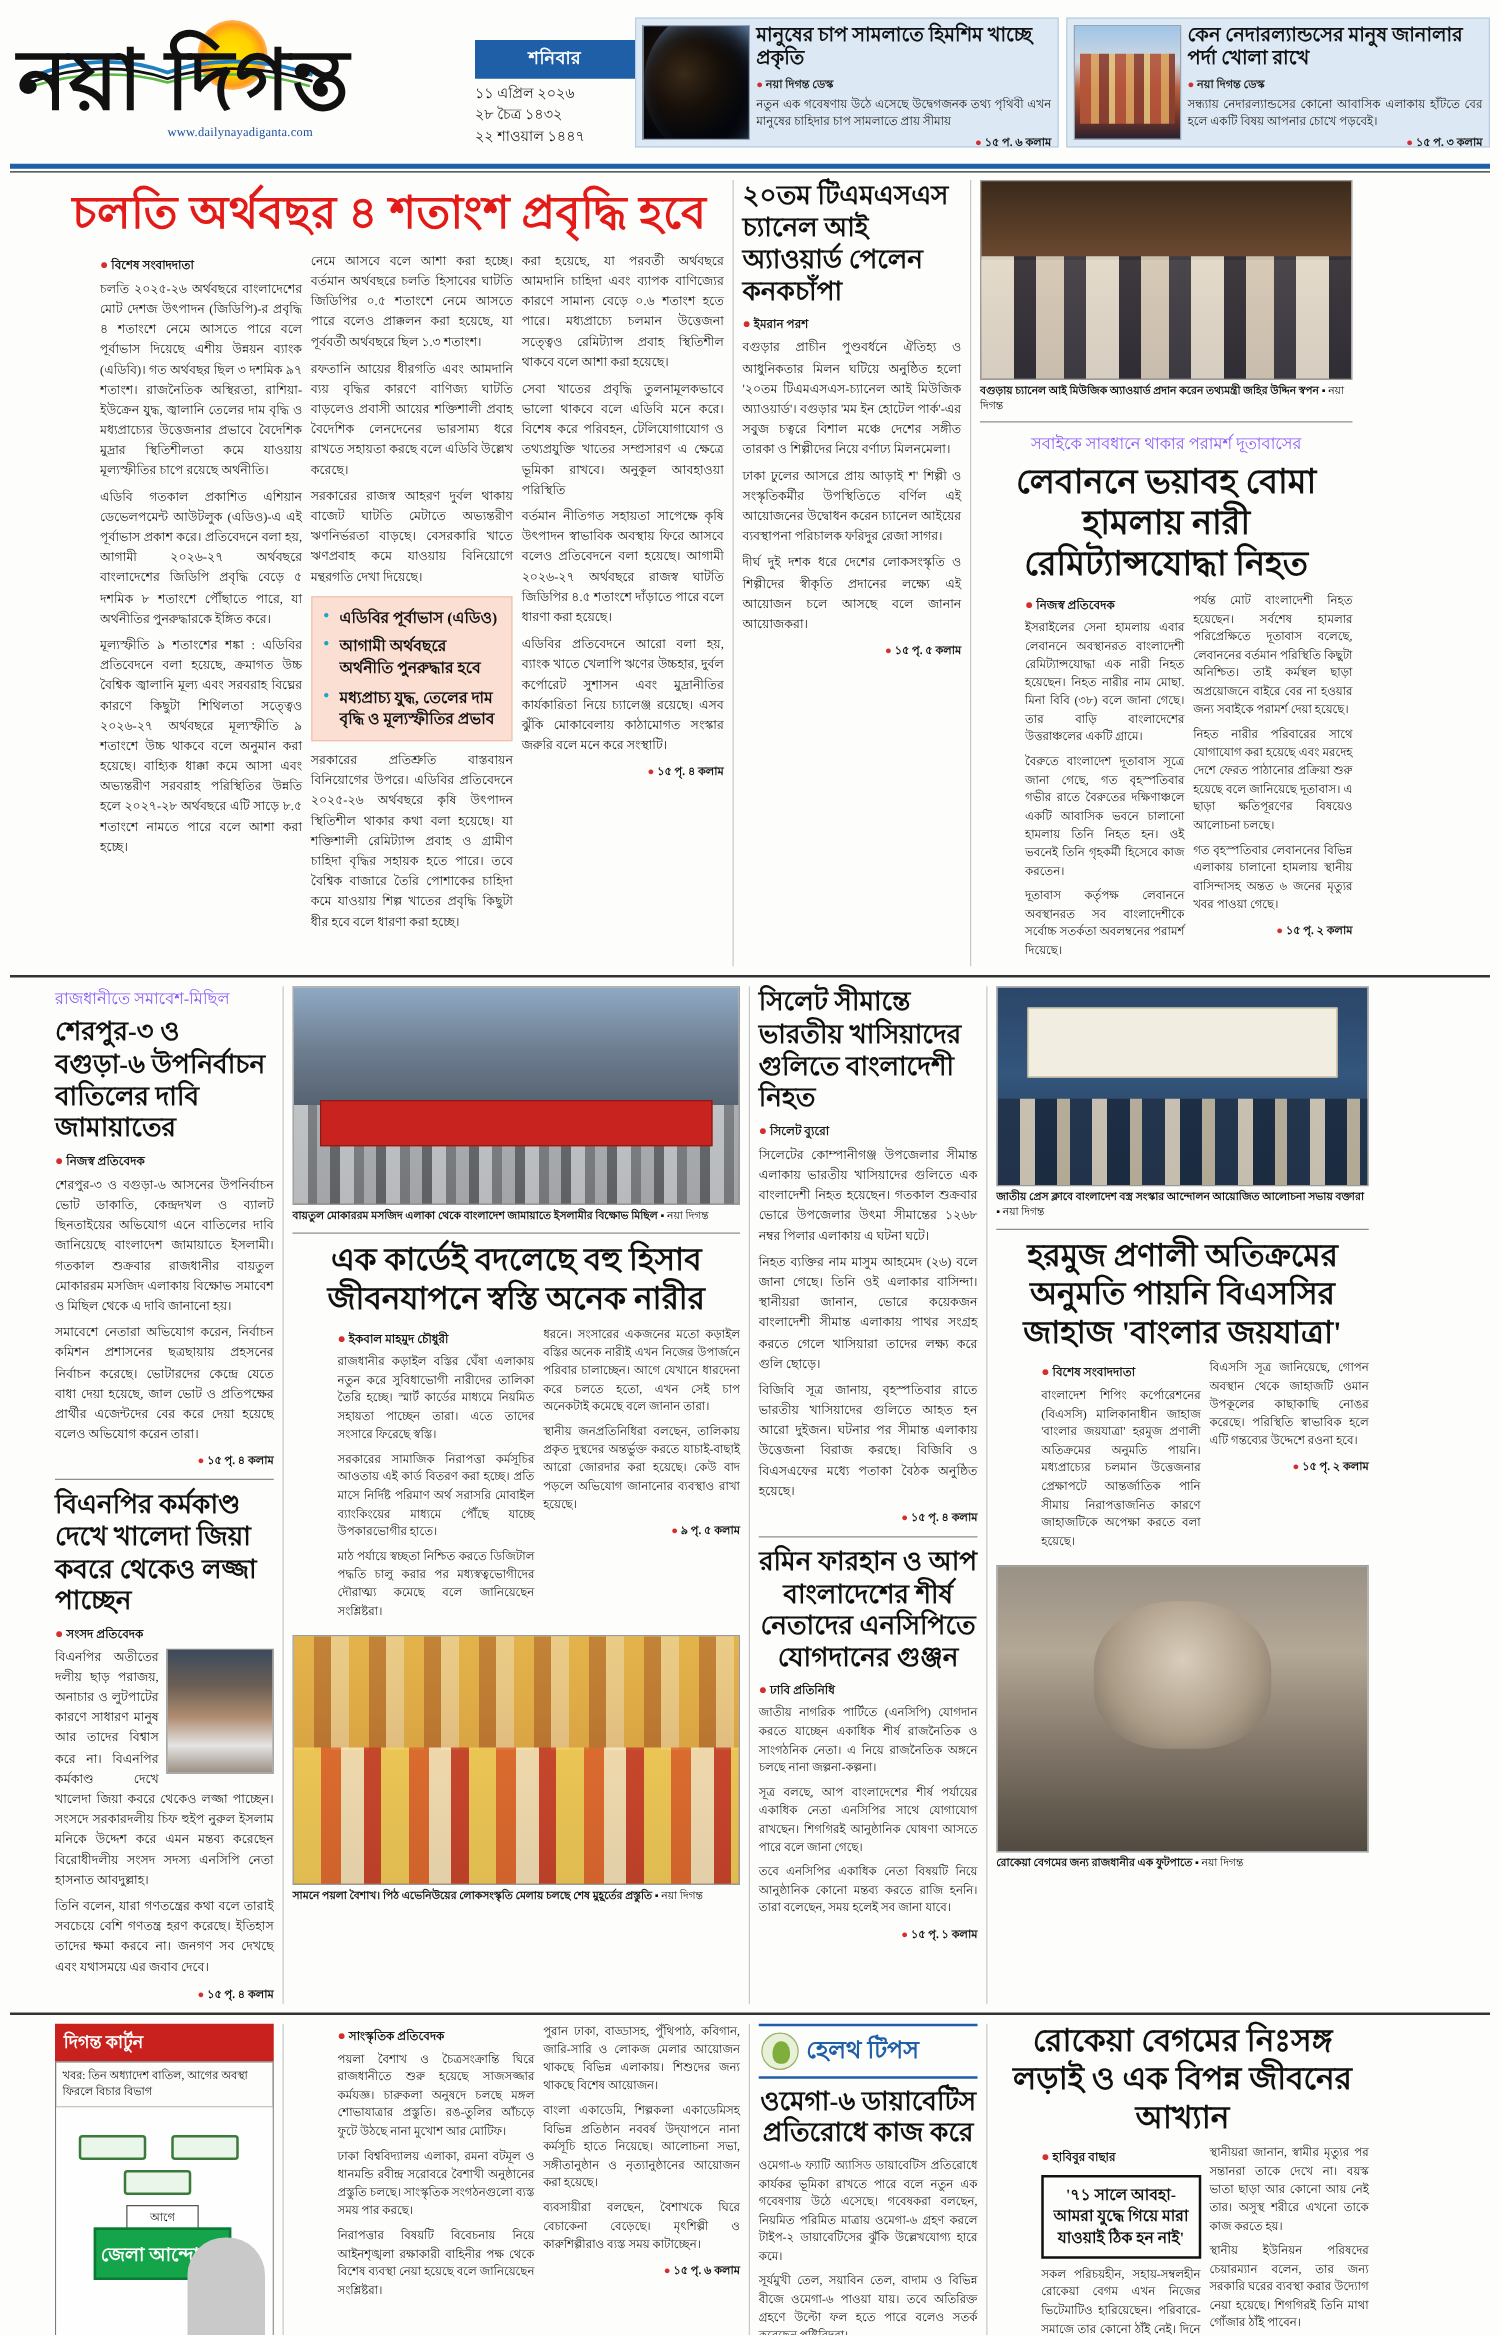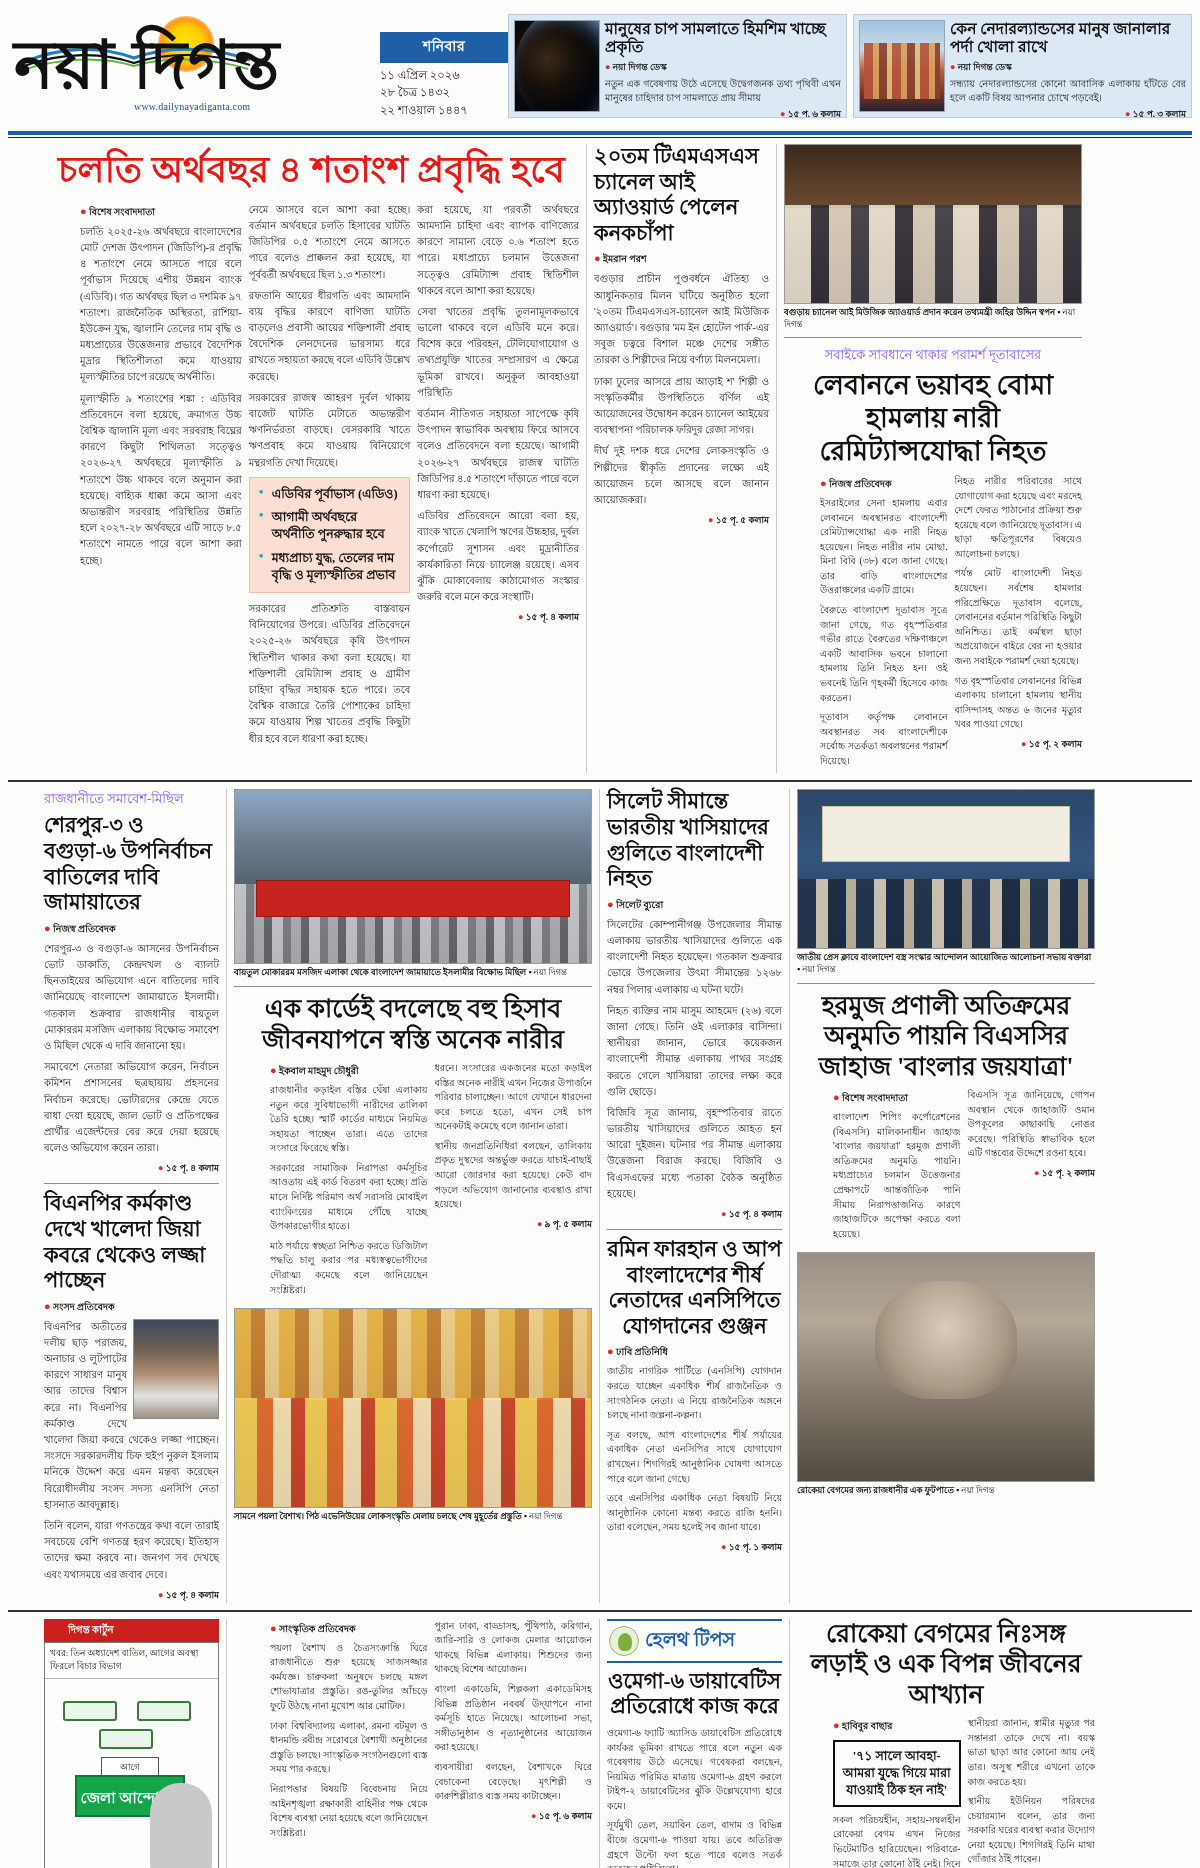--- a/index.html
+++ b/index.html
@@ -135,21 +135,21 @@
 
   .ph-woman { height:230px; background:linear-gradient(180deg,#9a9186 0%,#b3a795 30%,#7e7366 66%,#514a40 100%); }
   .ph-woman:after { content:""; position:absolute; left:26%; top:12%; width:48%; height:52%;
     background:radial-gradient(circle at 50% 40%, #d9cdbb 0%, #a99a86 60%, #6f6558 100%); border-radius:46% 46% 40% 40%; }
 
   .ph-portrait { width:86px; height:100px; float:right; margin:0 0 4px 6px;
     background:linear-gradient(180deg,#3c4a5c 0%,#6d6054 30%,#b08d72 55%,#e4e4e4 78%,#9c8f82 100%);
     border:1px solid #8a8a8a; }
 
   
-  .cart-head { background:#c9221e; color:#fff; font-size:10px; font-weight:700; padding:3px 24px; }
+  .cart-head { background:#c9221e; color:#fff; font-size:14px; font-weight:700; padding:3px 7px; }
   .cart-box { border:1px solid #7a7a7a; }
   .cart-note { font-size:9px; line-height:1.5; padding:4px 5px; border-bottom:1px solid #b5b5b5; }
   .cart-art { height:200px; position:relative; background:#fefefe; }
   .cart-art .roll { position:absolute; width:54px; height:20px; border:2px solid #3b7a3b; border-radius:3px; background:#eaf6ea; }
   .cart-art .green-sign { position:absolute; left:30px; top:96px; width:110px; height:42px; background:#14a44a; border:2px solid #0c7a36; }
   .cart-art .green-sign span { display:block; color:#fff; font-size:15px; font-weight:700; text-align:center; line-height:42px; }
   .cart-art .tag { position:absolute; left:56px; top:78px; width:58px; height:34px; background:#fff; border:1px solid #555;
       font-size:9px; text-align:center; line-height:18px; }
   .cart-art .ghost { position:absolute; right:6px; bottom:4px; width:62px; height:92px;
       background:#c9c9c9; border-radius:30px 30px 10px 10px; }
@@ -234,20 +234,21 @@
 
     <div style="width:535px;">
       <h1 class="lead">চলতি অর্থবছর ৪ শতাংশ প্রবৃদ্ধি হবে</h1>
       <div class="grid">
         <div class="col c1">
           <div class="byline">
             <span class="dot">●</span>
             <span>বিশেষ সংবাদদাতা</span>
           </div>
           <p class="body">চলতি ২০২৫-২৬ অর্থবছরে বাংলাদেশের মোট দেশজ উৎপাদন (জিডিপি)-র প্রবৃদ্ধি ৪ শতাংশে নেমে আসতে পারে বলে পূর্বাভাস দিয়েছে এশীয় উন্নয়ন ব্যাংক (এডিবি)। গত অর্থবছর ছিল ৩ দশমিক ৯৭ শতাংশ। রাজনৈতিক অস্থিরতা, রাশিয়া-ইউক্রেন যুদ্ধ, জ্বালানি তেলের দাম বৃদ্ধি ও মধ্যপ্রাচ্যের উত্তেজনার প্রভাবে বৈদেশিক মুদ্রার স্থিতিশীলতা কমে যাওয়ায় মূল্যস্ফীতির চাপে রয়েছে অর্থনীতি।</p>
+          <p class="body">এডিবি গতকাল প্রকাশিত এশিয়ান ডেভেলপমেন্ট আউটলুক (এডিও)-এ এই পূর্বাভাস প্রকাশ করে। প্রতিবেদনে বলা হয়, আগামী ২০২৬-২৭ অর্থবছরে বাংলাদেশের জিডিপি প্রবৃদ্ধি বেড়ে ৫ দশমিক ৮ শতাংশে পৌঁছাতে পারে, যা অর্থনীতির পুনরুদ্ধারকে ইঙ্গিত করে।</p>
           <p class="body">মূল্যস্ফীতি ৯ শতাংশের শঙ্কা : এডিবির প্রতিবেদনে বলা হয়েছে, ক্রমাগত উচ্চ বৈশ্বিক জ্বালানি মূল্য এবং সরবরাহ বিঘ্নের কারণে কিছুটা শিথিলতা সত্ত্বেও ২০২৬-২৭ অর্থবছরে মূল্যস্ফীতি ৯ শতাংশে উচ্চ থাকবে বলে অনুমান করা হয়েছে। বাহ্যিক ধাক্কা কমে আসা এবং অভ্যন্তরীণ সরবরাহ পরিস্থিতির উন্নতি হলে ২০২৭-২৮ অর্থবছরে এটি সাড়ে ৮.৫ শতাংশে নামতে পারে বলে আশা করা হচ্ছে।</p>
         </div>
         <div class="col c2">
           <p class="body">নেমে আসবে বলে আশা করা হচ্ছে। বর্তমান অর্থবছরে চলতি হিসাবের ঘাটতি জিডিপির ০.৫ শতাংশে নেমে আসতে পারে বলেও প্রাক্কলন করা হয়েছে, যা পূর্ববর্তী অর্থবছরে ছিল ১.৩ শতাংশ।</p>
           <p class="body">রফতানি আয়ের ধীরগতি এবং আমদানি ব্যয় বৃদ্ধির কারণে বাণিজ্য ঘাটতি বাড়লেও প্রবাসী আয়ের শক্তিশালী প্রবাহ বৈদেশিক লেনদেনের ভারসাম্য ধরে রাখতে সহায়তা করছে বলে এডিবি উল্লেখ করেছে।</p>
           <p class="body">সরকারের রাজস্ব আহরণ দুর্বল থাকায় বাজেট ঘাটতি মেটাতে অভ্যন্তরীণ ঋণনির্ভরতা বাড়ছে। বেসরকারি খাতে ঋণপ্রবাহ কমে যাওয়ায় বিনিয়োগে মন্থরগতি দেখা দিয়েছে।</p>
           <ul class="callout">
             <li>এডিবির পূর্বাভাস (এডিও)</li>
             <li>আগামী অর্থবছরে অর্থনীতি পুনরুদ্ধার হবে</li>
             <li>মধ্যপ্রাচ্য যুদ্ধ, তেলের দাম বৃদ্ধি ও মূল্যস্ফীতির প্রভাব</li>
@@ -299,22 +300,22 @@
         <div class="col" style="width:145px">
           <div class="byline">
             <span class="dot">●</span>
             <span>নিজস্ব প্রতিবেদক</span>
           </div>
           <p class="body sm">ইসরাইলের সেনা হামলায় এবার লেবাননে অবস্থানরত বাংলাদেশী রেমিট্যান্সযোদ্ধা এক নারী নিহত হয়েছেন। নিহত নারীর নাম মোছা. মিনা বিবি (৩৮) বলে জানা গেছে। তার বাড়ি বাংলাদেশের উত্তরাঞ্চলের একটি গ্রামে।</p>
           <p class="body sm">বৈরুতে বাংলাদেশ দূতাবাস সূত্রে জানা গেছে, গত বৃহস্পতিবার গভীর রাতে বৈরুতের দক্ষিণাঞ্চলে একটি আবাসিক ভবনে চালানো হামলায় তিনি নিহত হন। ওই ভবনেই তিনি গৃহকর্মী হিসেবে কাজ করতেন।</p>
           <p class="body sm">দূতাবাস কর্তৃপক্ষ লেবাননে অবস্থানরত সব বাংলাদেশীকে সর্বোচ্চ সতর্কতা অবলম্বনের পরামর্শ দিয়েছে।</p>
         </div>
         <div class="col" style="width:145px">
+          <p class="body sm">পর্যন্ত মোট বাংলাদেশী নিহত হয়েছেন। সর্বশেষ হামলার পরিপ্রেক্ষিতে দূতাবাস বলেছে, লেবাননের বর্তমান পরিস্থিতি কিছুটা অনিশ্চিত। তাই কর্মস্থল ছাড়া অপ্রয়োজনে বাইরে বের না হওয়ার জন্য সবাইকে পরামর্শ দেয়া হয়েছে।</p>
           <p class="body sm">নিহত নারীর পরিবারের সাথে যোগাযোগ করা হয়েছে এবং মরদেহ দেশে ফেরত পাঠানোর প্রক্রিয়া শুরু হয়েছে বলে জানিয়েছে দূতাবাস। এ ছাড়া ক্ষতিপূরণের বিষয়েও আলোচনা চলছে।</p>
-          <p class="body sm">পর্যন্ত মোট বাংলাদেশী নিহত হয়েছেন। সর্বশেষ হামলার পরিপ্রেক্ষিতে দূতাবাস বলেছে, লেবাননের বর্তমান পরিস্থিতি কিছুটা অনিশ্চিত। তাই কর্মস্থল ছাড়া অপ্রয়োজনে বাইরে বের না হওয়ার জন্য সবাইকে পরামর্শ দেয়া হয়েছে।</p>
           <p class="body sm">গত বৃহস্পতিবার লেবাননের বিভিন্ন এলাকায় চালানো হামলায় স্থানীয় বাসিন্দাসহ অন্তত ৬ জনের মৃত্যুর খবর পাওয়া গেছে।</p>
           <div class="jump">
             <span class="dot">●</span>
             <span>১৫ পৃ. ২ কলাম</span>
           </div>
         </div>
       </div>
     </div>
   </div>
 

